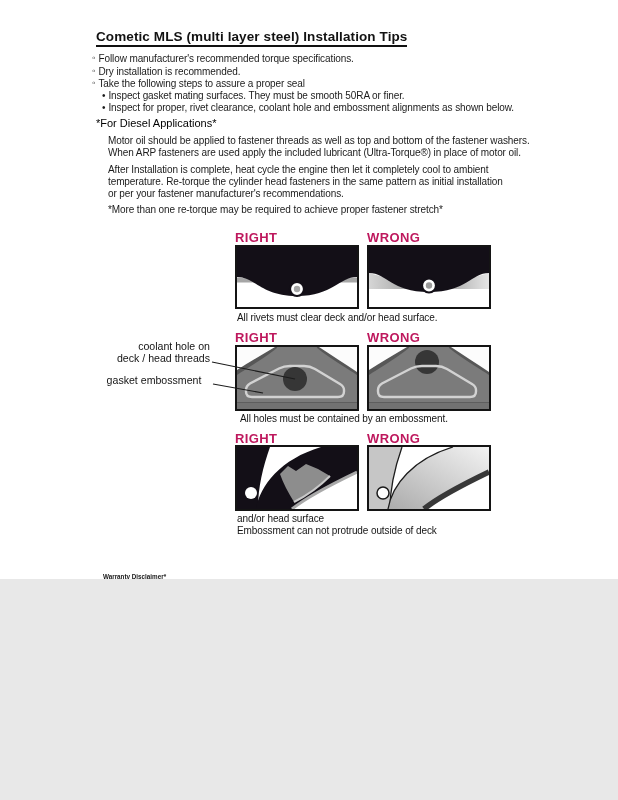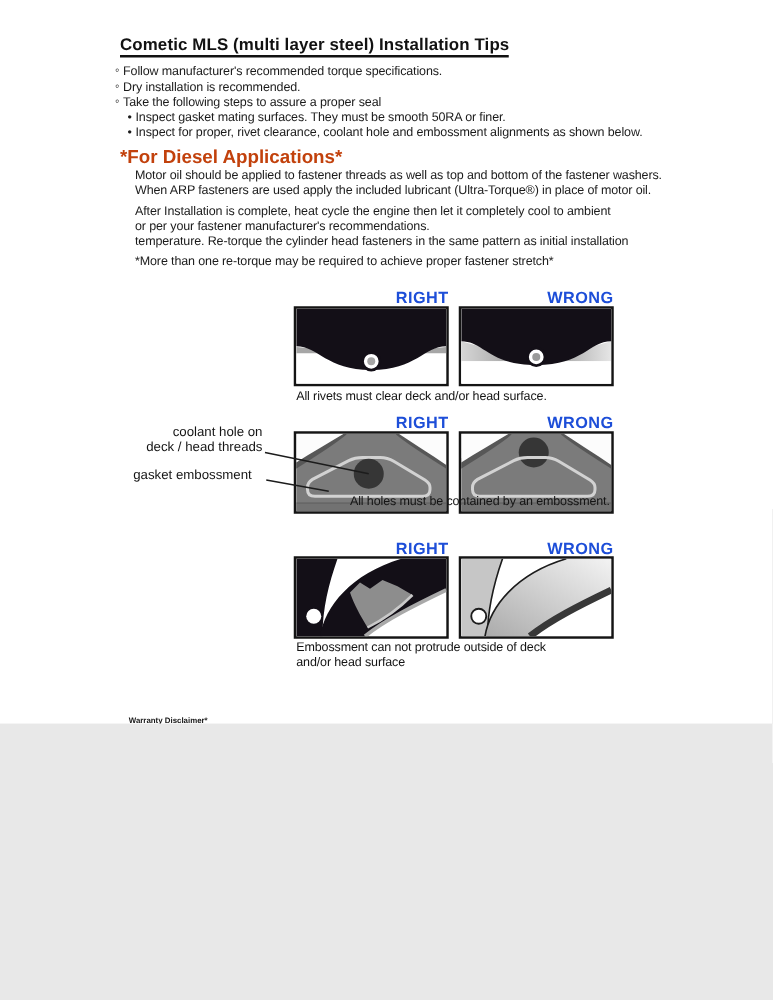--- a/index.html
+++ b/index.html
@@ -13,25 +13,25 @@
   .tips-block { position:absolute; left:92px; top:27px; width:440px; }
   .page-title {
     display:inline-block; margin-left:4px; font-size:13.5px; font-weight:bold;
     letter-spacing:.1px; border-bottom:2px solid #111; padding-bottom:1px; margin-bottom:5px;
     color:#121212;
   }
   .bullet, .subbullet { font-size:10px; line-height:11.7px; white-space:nowrap; letter-spacing:-.1px; }
   .bullet::before { content:"◦"; font-size:10px; margin-right:3px; vertical-align:1px; }
   .subbullet { margin-left:10px; }
   .subbullet::before { content:"•"; font-size:10px; margin-right:3px; }
-  .sec-heading { position:absolute; left:96px; font-size:15px; font-weight:bold; color:#c2410c; }
+  .sec-heading { position:absolute; left:96px; font-size:11px; font-weight:normal; color:#000000; }
   .para { position:absolute; left:108px; width:470px; font-size:10px; line-height:11.8px; letter-spacing:-.1px; }
   .para div { white-space:nowrap; }
   
-  .dlabel { position:absolute; width:124px; text-align:right; font-size:13px; font-weight:bold; letter-spacing:.4px; color:#1d4ed8; }
+  .dlabel { position:absolute; width:124px; text-align:left; font-size:13px; font-weight:bold; letter-spacing:.4px; color:#be185d; }
   .dbox { position:absolute; border:2px solid #141414; background:#fff; }
   .dbox svg { display:block; }
   .dcaption { position:absolute; font-size:10px; letter-spacing:-.1px; color:#141414; line-height:12px; }
   .slabel { position:absolute; left:98px; width:112px; text-align:right; font-size:10.6px; line-height:11.5px; color:#141414; }
   .leader-svg { position:absolute; left:205px; top:355px; width:110px; height:45px; z-index:5; }
   
   .disclaimer { position:absolute; left:103px; top:573px; width:416px; font-size:6px; line-height:7px; color:#161616; }
   .disclaimer .d-head { font-size:6.3px; font-weight:bold; margin-bottom:6px; }
   .disclaimer .d-para { margin-bottom:5px; }
   .disclaimer .d-para.tight { margin-bottom:0; }
@@ -51,22 +51,22 @@
     <div class="subbullet"><span>Inspect for proper, rivet clearance, coolant hole and embossment alignments as shown below.</span></div>
   </div>
 
   <div class="sec-heading" style="top:117px;">*For Diesel Applications*</div>
   <div class="para" style="top:135px;">
     <div>Motor oil should be applied to fastener threads as well as top and bottom of the fastener washers.</div>
     <div>When ARP fasteners are used apply the included lubricant (Ultra-Torque®) in place of motor oil.</div>
   </div>
   <div class="para" style="top:164px;">
     <div>After Installation is complete, heat cycle the engine then let it completely cool to ambient</div>
+    <div>temperature. Re-torque the cylinder head fasteners in the same pattern as initial installation</div>
     <div>or per your fastener manufacturer's recommendations.</div>
-    <div>temperature. Re-torque the cylinder head fasteners in the same pattern as initial installation</div>
   </div>
   <div class="para" style="top:204px;">
     <div>*More than one re-torque may be required to achieve proper fastener stretch*</div>
   </div>
 
   <div class="dlabel" style="left:235px; top:230px;">RIGHT</div>
   <div class="dlabel" style="left:367px; top:230px;">WRONG</div>
 
   <div class="dbox" style="left:235px; top:245px; width:124px; height:64px;">
     <svg width="120" height="60" viewBox="0 0 120 60">
@@ -134,21 +134,21 @@
       <line x1="0" y1="55.5" x2="120" y2="55.5" stroke="#5e5e5e" stroke-width="1"></line>
       <rect y="56" width="120" height="6" fill="#727272"></rect>
       <path d="M38,-2 C26,8 12,16 -2,25" stroke="#575757" stroke-width="7" fill="none"></path>
       <path d="M82,-2 C94,8 108,16 122,25" stroke="#575757" stroke-width="7" fill="none"></path>
       <path d="M0,0 L38,0 C25,8 12,15 0,23 Z" fill="#fcfcfc"></path>
       <path d="M82,0 L120,0 L120,25 C107,16 94,8 82,0 Z" fill="#fcfcfc"></path>
       <circle cx="58" cy="15" r="12" fill="#363636"></circle>
       <path d="M15,50 L101,50 Q107,50 107,44.5 L107,43 Q107,39.5 103,37 L78,22 Q73,19 67,19 L53,19 Q47,19 42,21.5 L13,36.5 Q9,39 9,43 L9,44.5 Q9,50 15,50 Z" fill="none" stroke="#d2d2d2" stroke-width="2.4"></path>
     </svg>
   </div>
-  <div class="dcaption" style="left:240px; top:396px;margin-left:40px;">All holes must be contained by an embossment.</div>
+  <div class="dcaption" style="left:240px; top:413px;">All holes must be contained by an embossment.</div>
 
   <div class="dlabel" style="left:235px; top:431px;">RIGHT</div>
   <div class="dlabel" style="left:367px; top:431px;">WRONG</div>
 
   <div class="dbox" style="left:235px; top:445px; width:124px; height:66px;">
     <svg width="120" height="62" viewBox="0 0 120 62">
       <rect width="120" height="62" fill="#ffffff"></rect>
       <path d="M0,0 L33,0 C26,20 21,40 21,62 L0,62 Z" fill="#130f17"></path>
       <path d="M84,0 L120,0 L120,25 C95,37 71,49 55,62 L19,62 C23,38 44,12 84,0 Z" fill="#130f17"></path>
       <path d="M55,62 C71,49 95,37 120,25" stroke="#a9a9a9" stroke-width="3" fill="none"></path>
@@ -168,22 +168,22 @@
       <rect width="120" height="62" fill="#ffffff"></rect>
       <path d="M0,0 L33,0 C26,20 21,40 21,62 L0,62 Z" fill="#c6c6c6"></path>
       <path d="M33,0 C26,20 21,40 21,62" stroke="#1c1c1c" stroke-width="1.3" fill="none"></path>
       <path d="M84,0 L120,0 L120,25 C95,37 71,49 55,62 L19,62 C23,38 44,12 84,0 Z" fill="url(#g3)"></path>
       <path d="M84,0 C44,12 23,38 19,62" stroke="#1c1c1c" stroke-width="1.3" fill="none"></path>
       <path d="M55,62 C71,49 95,37 120,25" stroke="#383838" stroke-width="5.5" fill="none"></path>
       <circle cx="14" cy="46" r="6" fill="#ffffff" stroke="#1c1c1c" stroke-width="1.5"></circle>
     </svg>
   </div>
   <div class="dcaption" style="left:237px; top:513px;">
+    <div>and/or head surface</div>
     <div>Embossment can not protrude outside of deck</div>
-    <div>and/or head surface</div>
   </div>
 
   <div class="disclaimer">
     <div class="d-head">Warranty Disclaimer*</div>
     <div class="d-para">Due to the nature of performance applications, the parts in this catalog are sold without any express warranty or any implied warranty of merchantability or fitness for a particular purpose.  Cometic Gasket Inc., shall not, under any circumstances, be liable for any special, incidental or consequential damages, including, person, party or property, but not limited to, damage, or loss of property or equipment, loss of profits or revenue, cost of purchased or replacement goods, or claims of customers of the purchase, which may arise and/or result from sale, installation or use of these parts.  Installation of these parts could adversely affect the motor manufacturers warranty coverage.</div>
     <div class="d-para tight">VENUE-The agreed upon venue, in the event of dispute whatsoever between the parties, whether instituted by either party, including, but not limited to, contract terms, payment terms, delivery, type, defects, sufficiency of product, shall be the Court of Common Pleas, Lake County, Ohio or the Painesville Municipal Court, Lake County, Ohio, depending on the amount in controversy.</div>
     <div class="d-para">This agreement shall be governed by and construed under the laws of the State of Ohio.</div>
     <div class="d-para">All prices and terms are subject to change without notice.</div>
     <div class="d-para">Terms COD- Secured with a completed dealer/jobber application on File, COD-Company check with a current credit card number on file.  Open accounts may be established by well rated firms.  A credit application is available upon request.  Open accounts are due payable Net 30 days from date of invoice.  No statement will be sent.  If an account becomes 60 or more days past due, it is subject to being placed on credit hold.  No orders will be shipped or new orders accepted until past due balance is paid.  If an account becomes 90 or more days past due, it is subject to being placed for collections.  All costs of collection are the responsibility of the customer, including attorney fees, court costs, and other expenses of litigation.</div>
     <div class="d-para">Returns- Authorized (RGA) must be obtained in advance on all returns.  A packing slip or invoice number must accompany the merchandise.  No returns after 30 days from invoice date.  All returns are subject to a 25% restocking charge.  All custom designed and custom manufactured gaskets are non-returnable.</div>

